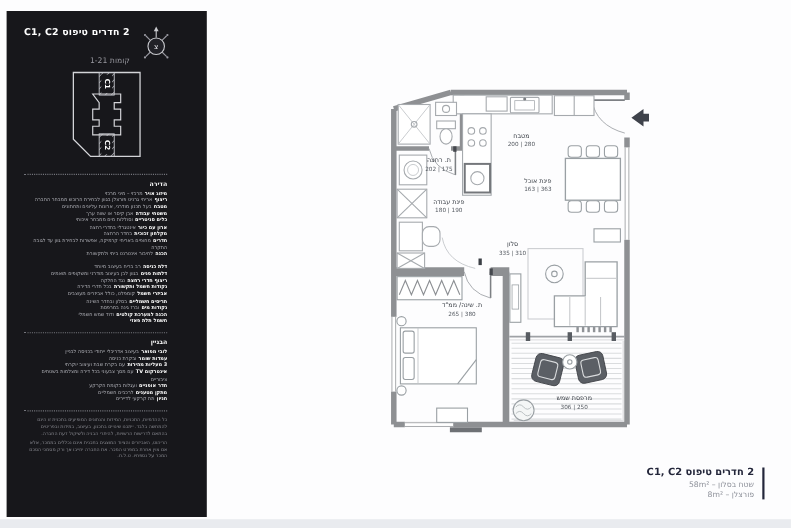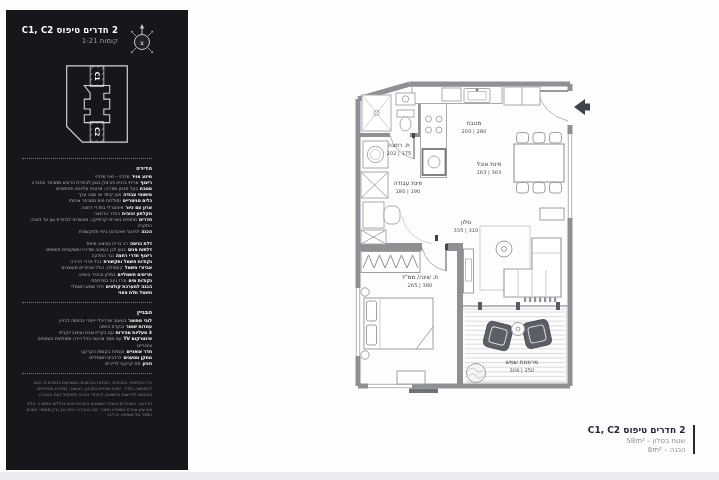--- a/index.html
+++ b/index.html
@@ -4,21 +4,21 @@
 <style>
   html,body{margin:0;padding:0;background:#fff;}
   .page{position:relative;width:719px;height:480px;background:#fdfdfe;overflow:hidden;
         font-family:"DejaVu Sans",sans-serif;}
   .bottom-strip{position:absolute;left:0;bottom:0;width:719px;height:8px;background:#e9ebef;}
 
   
   .sidebar{position:absolute;left:6px;top:10px;width:182px;height:460px;background:#17171b;}
   .side-header{position:absolute;top:15px;right:70px;text-align:right;direction:rtl;}
   .sh-title{font-size:8.5px;font-weight:bold;color:#ffffff;letter-spacing:.2px;}
-  .sh-floors{font-size:7px;color:#97979e;margin-top:2px;}
+  .sh-floors{font-size:7px;color:#97979e;margin-top:16px;}
   .compass{position:absolute;left:118px;top:12px;}
   .keyplan{position:absolute;left:47px;top:52px;}
   .specs{position:absolute;top:142px;left:16px;right:36px;direction:rtl;text-align:right;}
   .sep{border-top:1px dotted #74757c;margin:6px 0 6px 0;height:0;}
   .sec-h{font-size:5.6px;font-weight:bold;color:#ffffff;margin:2px 0 2.5px 0;}
   .ln{font-size:4.5px;line-height:6.2px;color:#b2b3ba;}
   .ln .b{color:#ffffff;font-weight:bold;margin-left:2px;}
   .grp-gap{height:5px;}
   .disc{font-size:4.3px;line-height:5.6px;color:#8a8b92;margin:4px 0 0 0;}
 
@@ -324,19 +324,19 @@
       <text class="rdims" x="68" y="209">265 | 380</text>
       <text class="rname" x="170" y="286">מרפסת שמש</text>
       <text class="rdims" x="170" y="294">306 | 250</text>
     </g>
   </svg>
 
   <div class="typeblock">
     <div class="tb-text">
       <div class="tb-title" dir="rtl">2 חדרים טיפוס C1, C2</div>
       <div class="tb-line" dir="rtl">שטח בסלון – 58m²</div>
-      <div class="tb-line" dir="rtl">הכנה – 8m²</div>
+      <div class="tb-line" dir="rtl">פורצלן – 8m²</div>
     </div>
     <div class="tb-bar"></div>
   </div>
 
   <div class="bottom-strip"></div>
 </div>
 
 </body></html>

